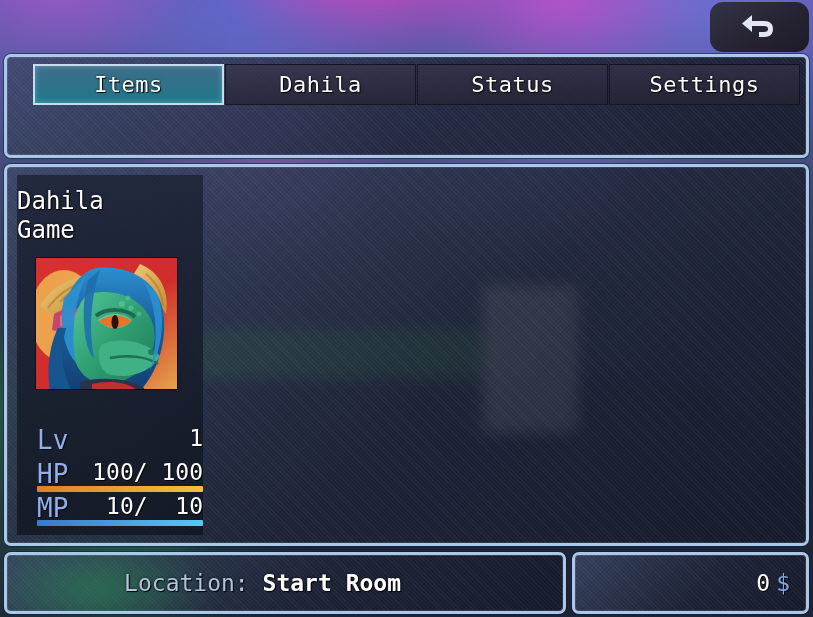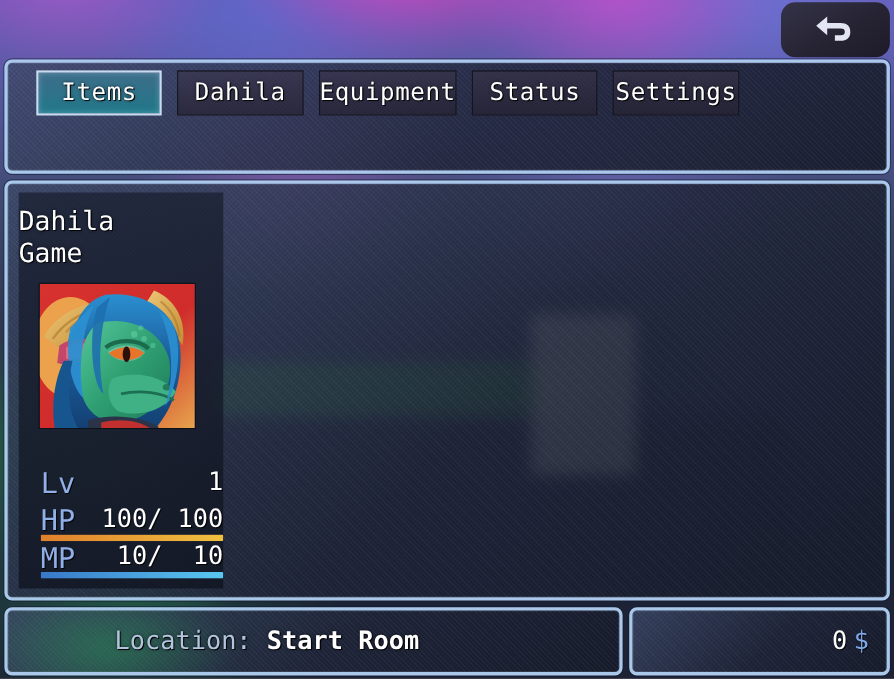--- a/index.html
+++ b/index.html
@@ -86,23 +86,23 @@
   #back-button svg { display:block; }
 
   
   #command-window {
     left: 4px; top: 54px; width: 805px; height: 104px;
     padding: 7px 6px;
   }
   #command-list {
     position: relative;
     display: grid;
-    grid-template-columns: repeat(6, 1fr);
+    grid-template-columns: repeat(4, 1fr);
     grid-auto-rows: 41px;
-    gap: 14px;
+    gap: 1px;
     width: 100%;
     z-index: 2;
     padding-left: 20px;
   }
   .cmd {
     display: flex; align-items: center; justify-content: center;
     font-size: 22px; letter-spacing: .5px;
     color: #ffffff;
     text-shadow: 1px 1px 0 rgba(0,0,0,.85), 0 0 3px rgba(0,0,0,.7);
     background: linear-gradient(180deg, rgba(58,52,74,.62) 0%, rgba(38,34,50,.72) 100%);
@@ -197,21 +197,21 @@
     background: radial-gradient(ellipse at center, rgba(42,150,86,.55), transparent 70%);
     filter: blur(10px);
   }
   #location-text {
     position: relative; z-index: 3;
     padding-left: 14px;
     font-size: 23px;
     white-space: pre;
     text-shadow: 1px 1px 0 rgba(0,0,0,.9), 0 0 3px rgba(0,0,0,.7);
   }
-  #location-text .lbl { color: #b3c4dd; }
+  #location-text .lbl { color: #b3c4dd; margin-left: 20px; }
   #location-text .val { color: #ffffff; font-weight: bold; }
 
   #gold-window {
     left: 572px; top: 552px; width: 237px; height: 62px;
     display: flex; align-items: center; justify-content: flex-end;
   }
   #gold-text {
     position: relative; z-index: 3;
     padding-right: 16px;
     font-size: 23px;
@@ -242,23 +242,20 @@
     </span>
   </div>
 
   <div id="command-window" class="window">
     <div id="command-list">
       <div class="cmd selected">
           <span>Items</span>
         </div>
       <div class="cmd">
           <span>Dahila</span>
-        </div>
-      <div class="cmd">
-          <span>Equipment</span>
         </div>
       <div class="cmd">
           <span>Status</span>
         </div>
       <div class="cmd">
           <span>Settings</span>
         </div>
       <div class="cmd empty"></div>
       <div class="cmd empty"></div>
     </div>

